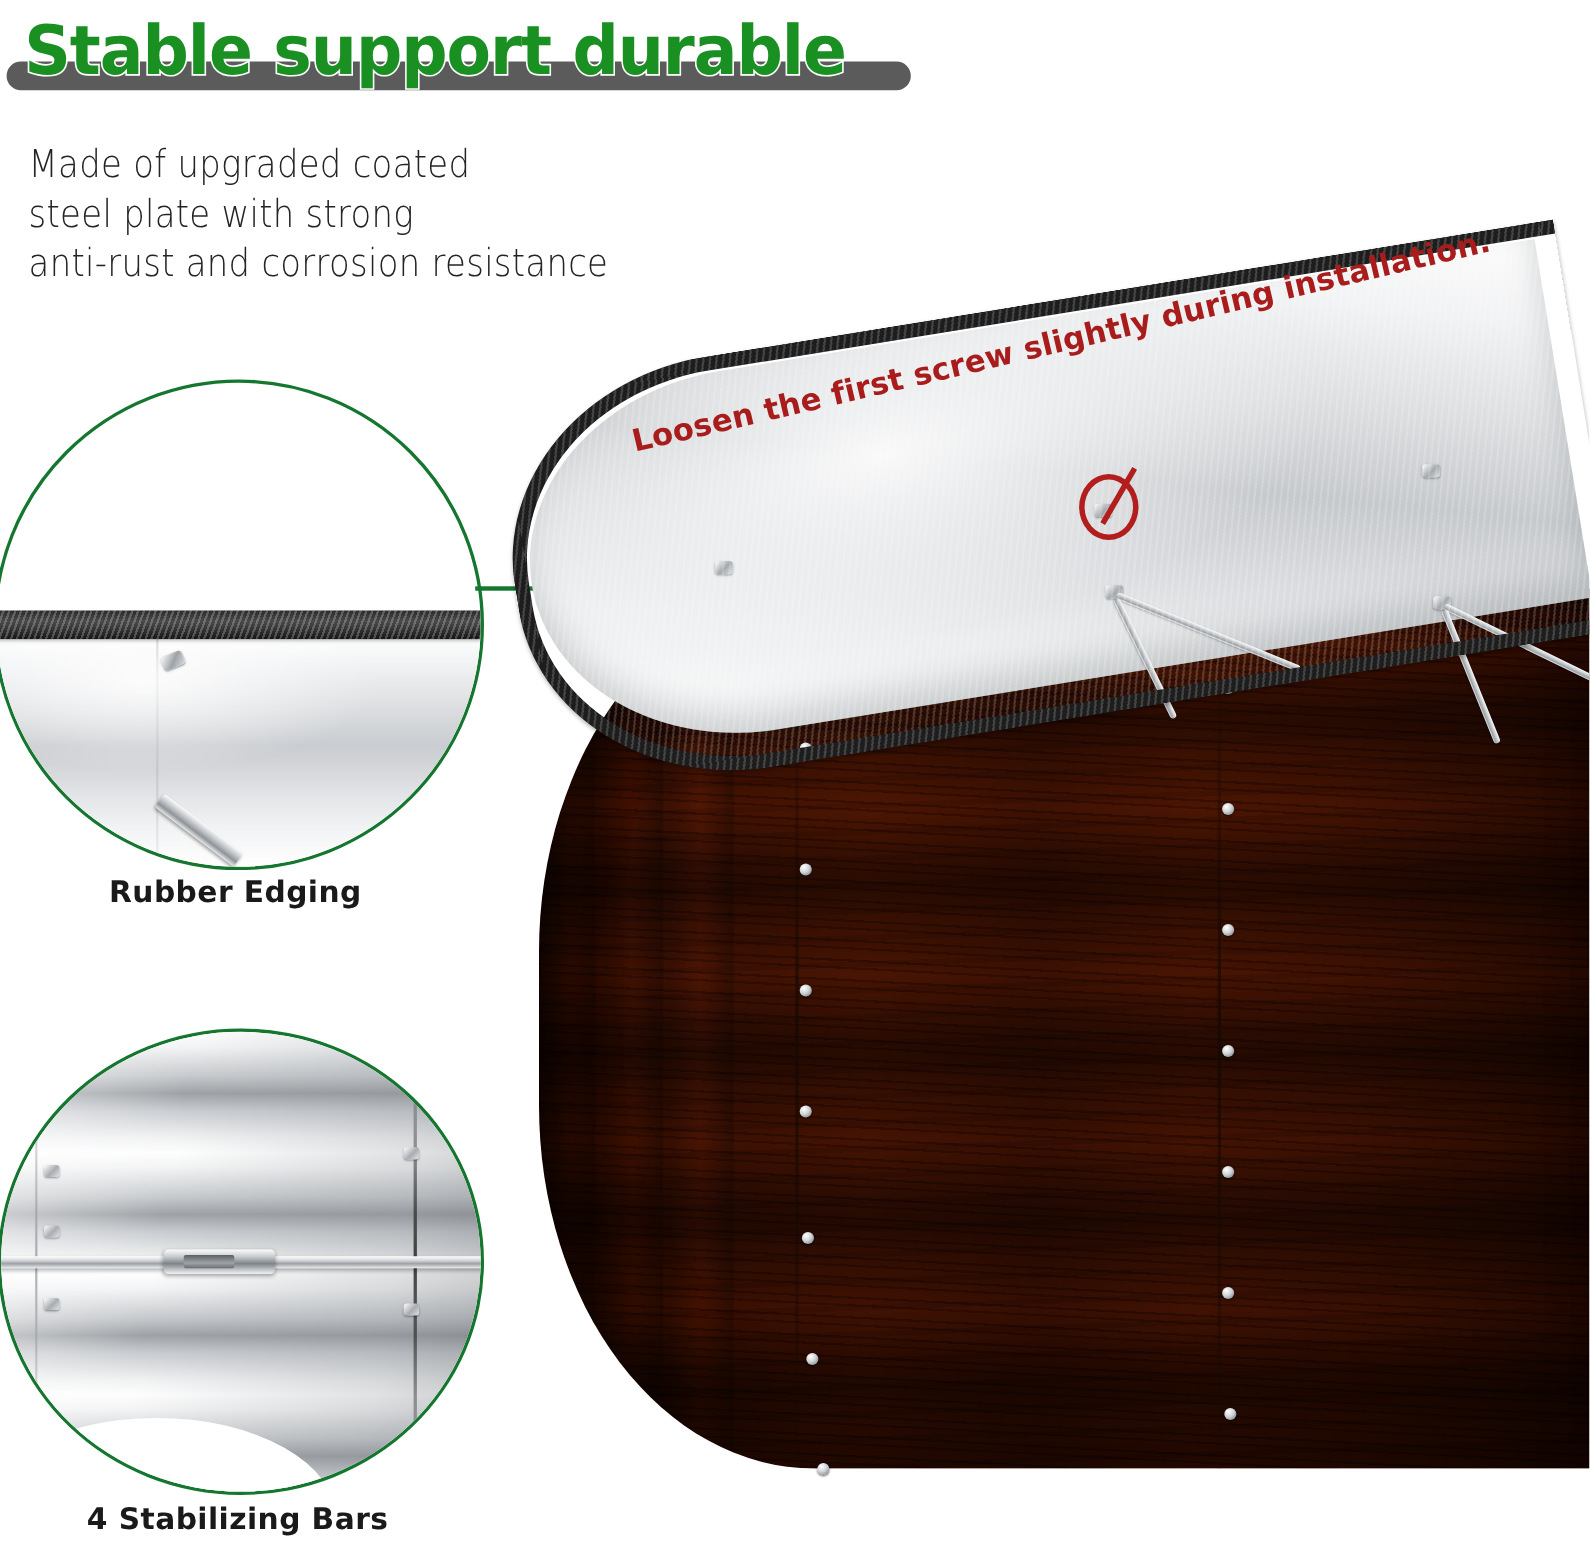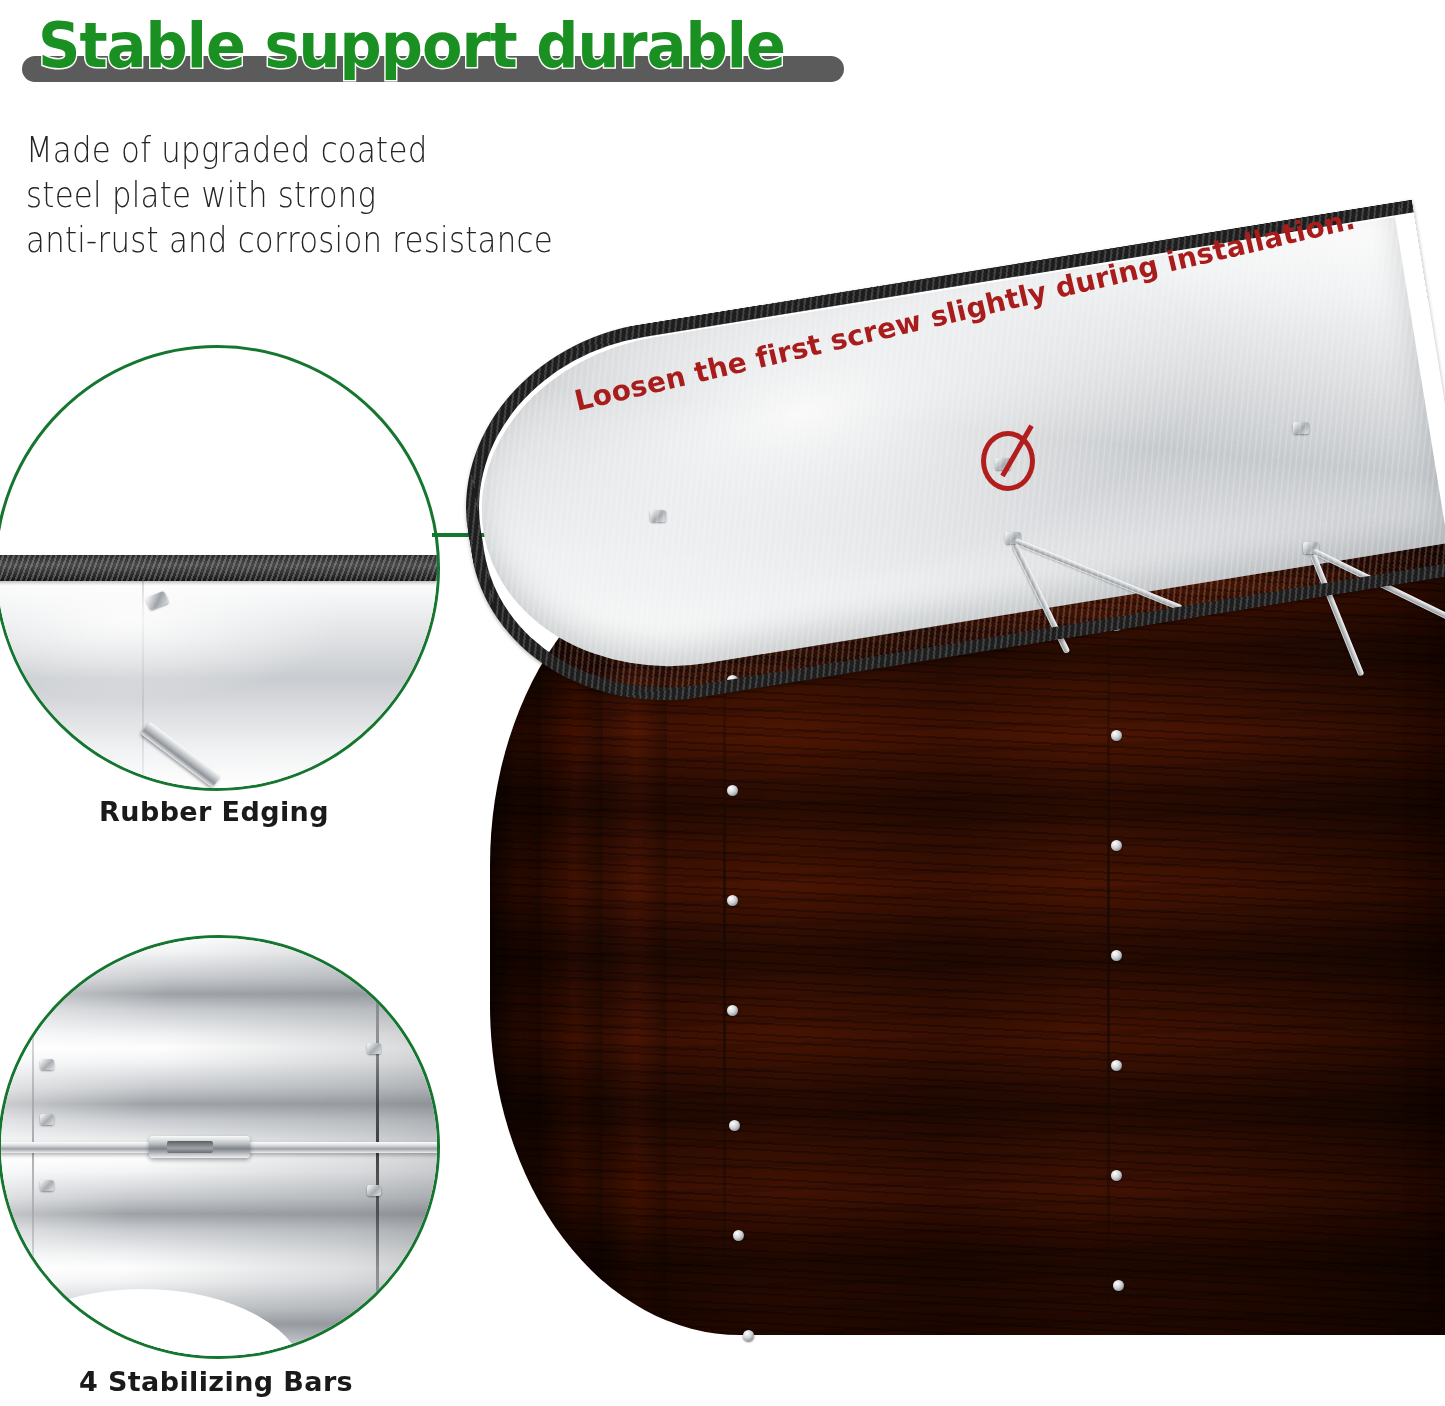--- a/index.html
+++ b/index.html
@@ -2,21 +2,21 @@
 <html><head>
 <meta charset="utf-8">
 <style>
   html,body{margin:0;padding:0;background:#ffffff;}
   body{width:1445px;height:1406px;position:relative;overflow:hidden;
        font-family:"Liberation Sans","DejaVu Sans",sans-serif;}
 
   .stage{position:absolute;left:0;top:0;width:1445px;height:1406px;background:#fff;overflow:hidden;}
 
   
-  .title-wrap{position:absolute;left:16px;top:8px;width:900px;height:80px;text-decoration:underline;}
+  .title-wrap{position:absolute;left:0;top:8px;width:900px;height:80px;text-decoration:underline;}
   .title-bar{position:absolute;left:6px;top:48px;width:822px;height:26px;
              background:#5b5b5b;border-radius:13px;}
   .title-text{position:absolute;left:22px;top:2px;
               font-family:"DejaVu Sans","Liberation Sans",sans-serif;
               font-size:62px;font-weight:bold;color:#1a9023;
               letter-spacing:-1px;line-height:72px;white-space:nowrap;
               transform:scaleX(.95);transform-origin:left center;
               -webkit-text-stroke:3px #ffffff;
               paint-order:stroke fill;}
 

